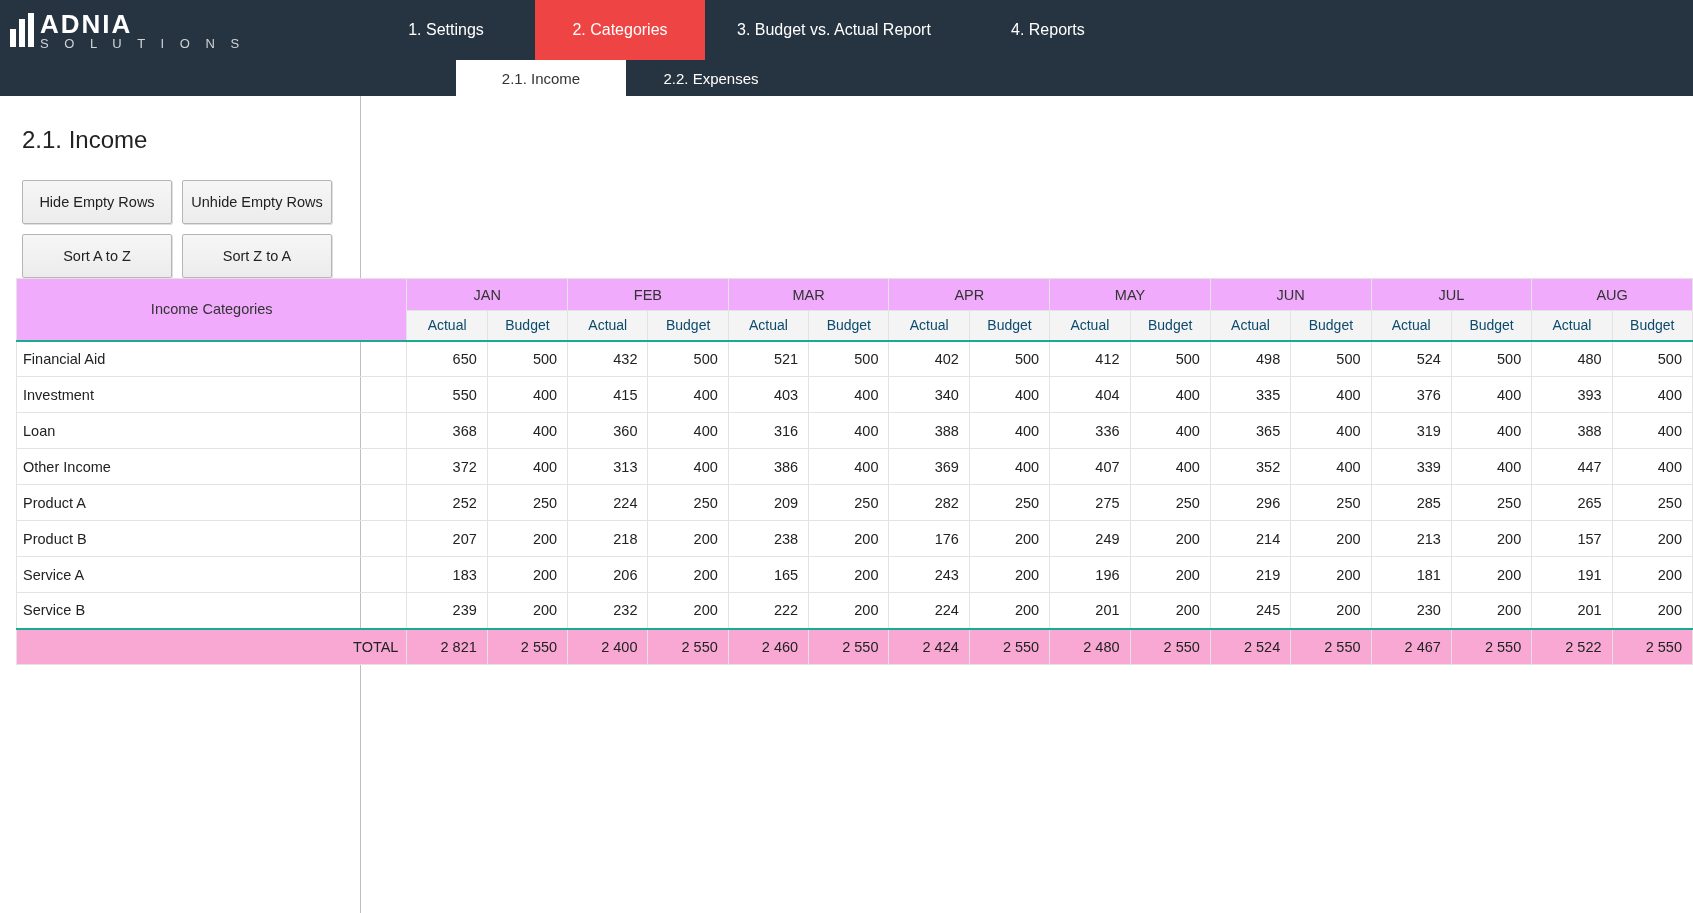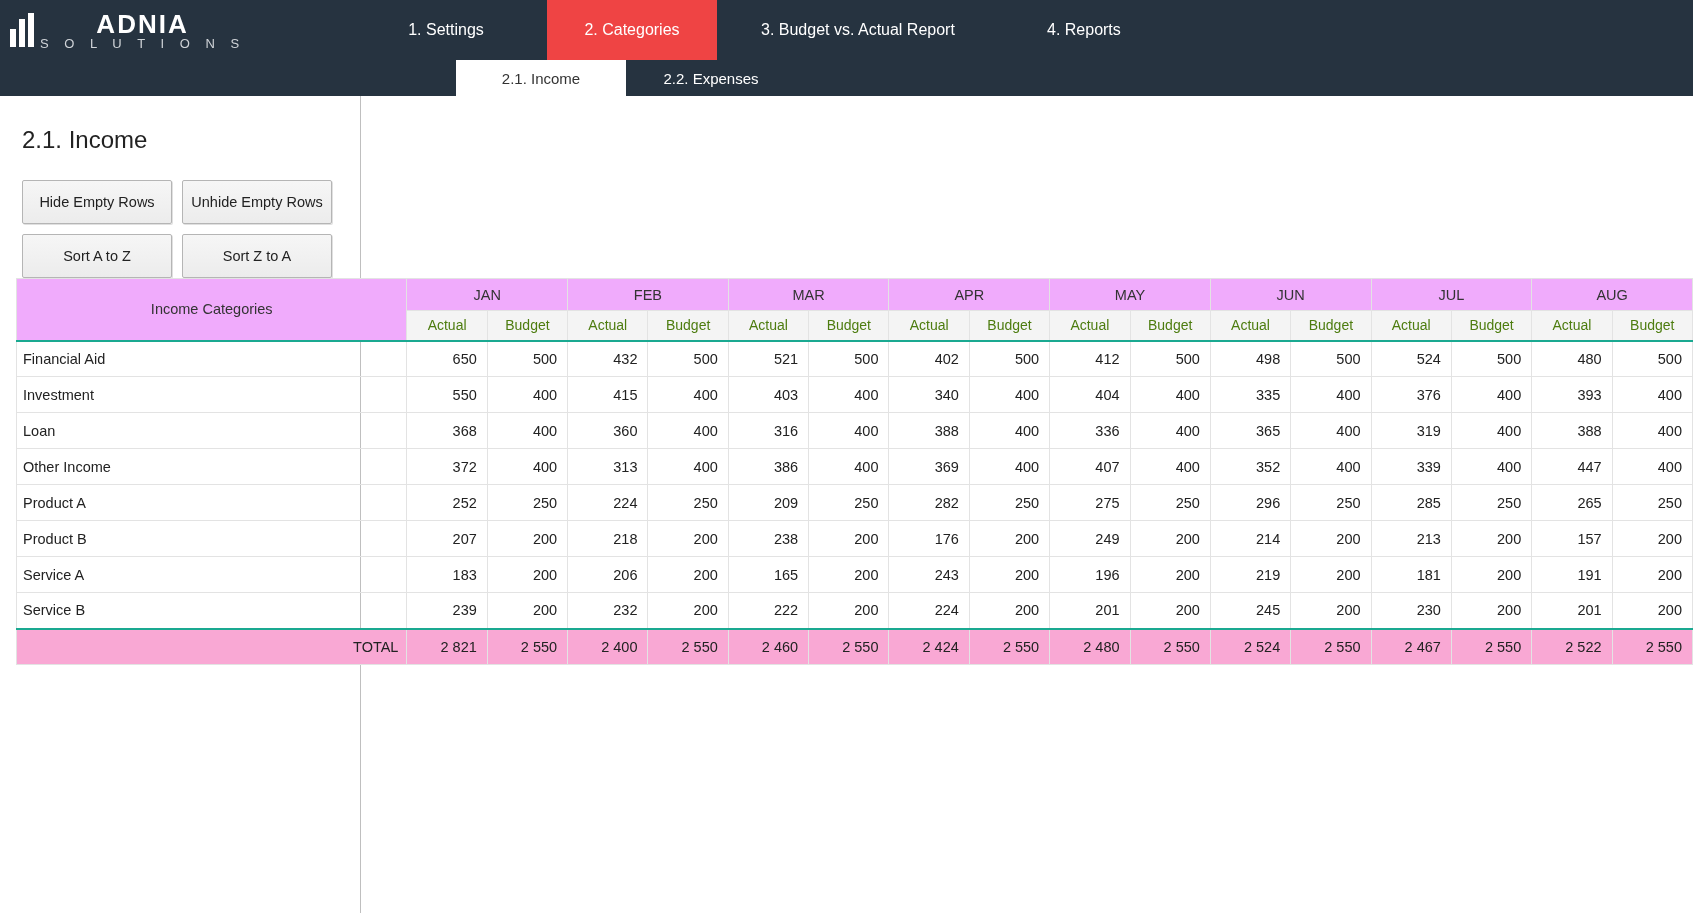--- a/index.html
+++ b/index.html
@@ -22,23 +22,23 @@
     padding-left:10px;
     width:361px;
     height:60px;
   }
   .logo-bars { display:flex; align-items:flex-end; gap:3px; height:34px;}
   .logo-bars span { background:#fff; width:6px; display:block;}
   .logo-bars span:nth-child(1){height:18px;}
   .logo-bars span:nth-child(2){height:28px;}
   .logo-bars span:nth-child(3){height:34px;}
   .logo-text { color:#fff; line-height:1; }
-  .logo-text .brand{ font-size:26px; font-weight:800; letter-spacing:2px;text-align:center;}
+  .logo-text .brand{ font-size:26px; font-weight:800; letter-spacing:2px;}
   .logo-text .sub{ font-size:13px; letter-spacing:6px; color:#d0d4d8;}
-  .nav { display:flex; align-items:center; gap:16px; height:60px;}
+  .nav { display:flex; align-items:center; gap:4px; height:60px;}
   .nav-item{
     color:#fff; font-size:16px; padding:0 28px; height:60px;
     display:flex; align-items:center; cursor:pointer;
     min-width:170px; justify-content:center;
   }
   .nav-item.active{ background:#ef4444; }
   .subbar{
     background:#263340;
     height:36px;
     display:flex;
@@ -82,21 +82,21 @@
   th,td{ border:1px solid #e3e3e3; }
   thead tr.month-row th{
     background:#f0abfc;
     font-weight:400;
     color:#333;
     height:32px;
   }
   thead tr.sub-row th{
     background:#f4f4f4;
     font-weight:400;
-    color:#4d7c0f;
+    color:#0c4a6e;
     height:30px;
     font-size:14px;
     border-bottom:2px solid #1aa991;
   }
   th.cat-head{
     background:#f4f4f4;
     font-weight:400;
     border-bottom:2px solid #1aa991;
     width:345px;
     margin-left:24px;

